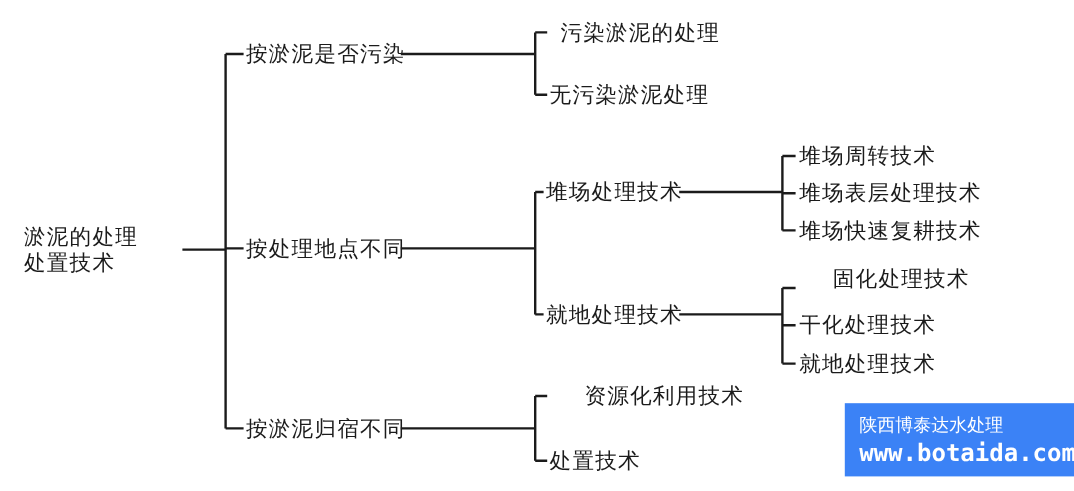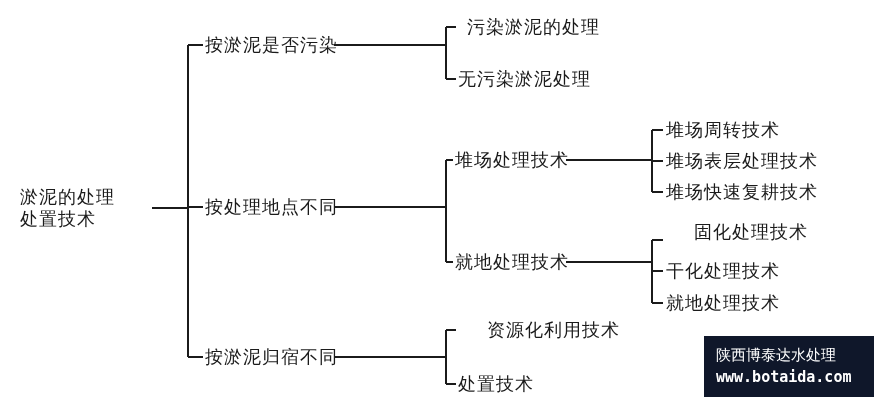--- a/index.html
+++ b/index.html
@@ -25,34 +25,34 @@
   }
   svg.connectors {
     position: absolute;
     left: 0; top: 0;
     width: 895px; height: 409px;
   }
   .watermark {
     position: absolute;
     left: 704px;
     top: 336px;
-    width: 170px;
+    width: 191px;
     height: 61px;
-    background: #0f172a;
+    background: #3b82f6;
     color: #ffffff;
     box-sizing: border-box;
     padding: 8px 0 0 12px;
   }
   .wm-line1 {
     font-size: 15px;
     line-height: 22px;
     font-family: "Liberation Sans", sans-serif;
   }
   .wm-line2 {
-    font-size: 15px;
+    font-size: 20px;
     line-height: 22px;
     font-weight: bold;
     font-family: "DejaVu Sans Mono", monospace;
   }
 </style>
 </head>
 <body>
 
 <div class="canvas">
 

